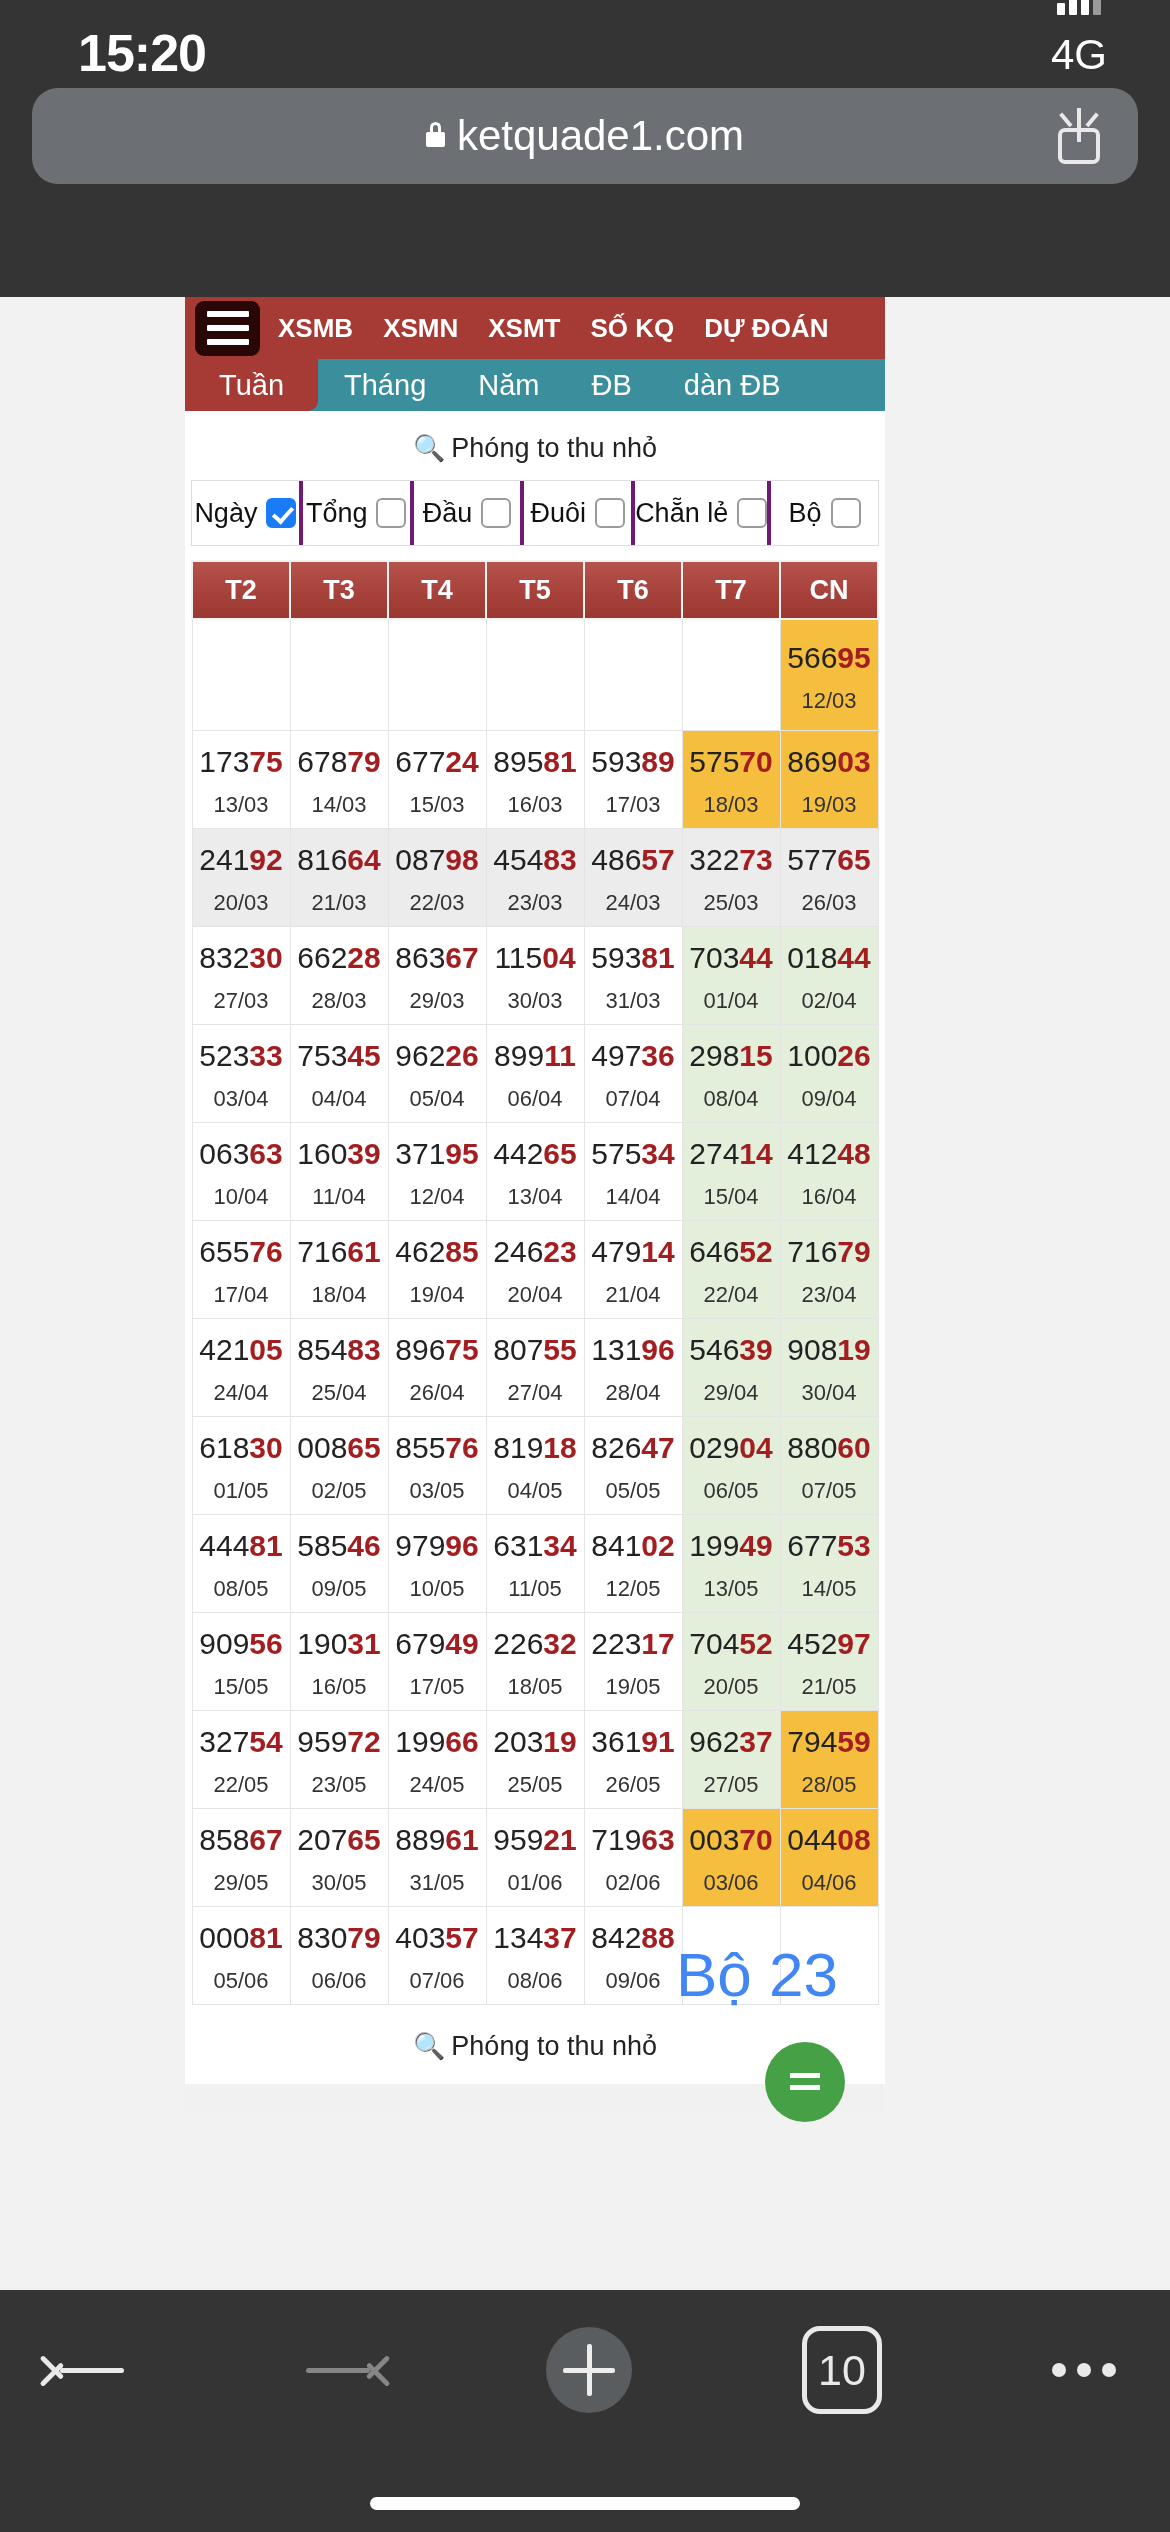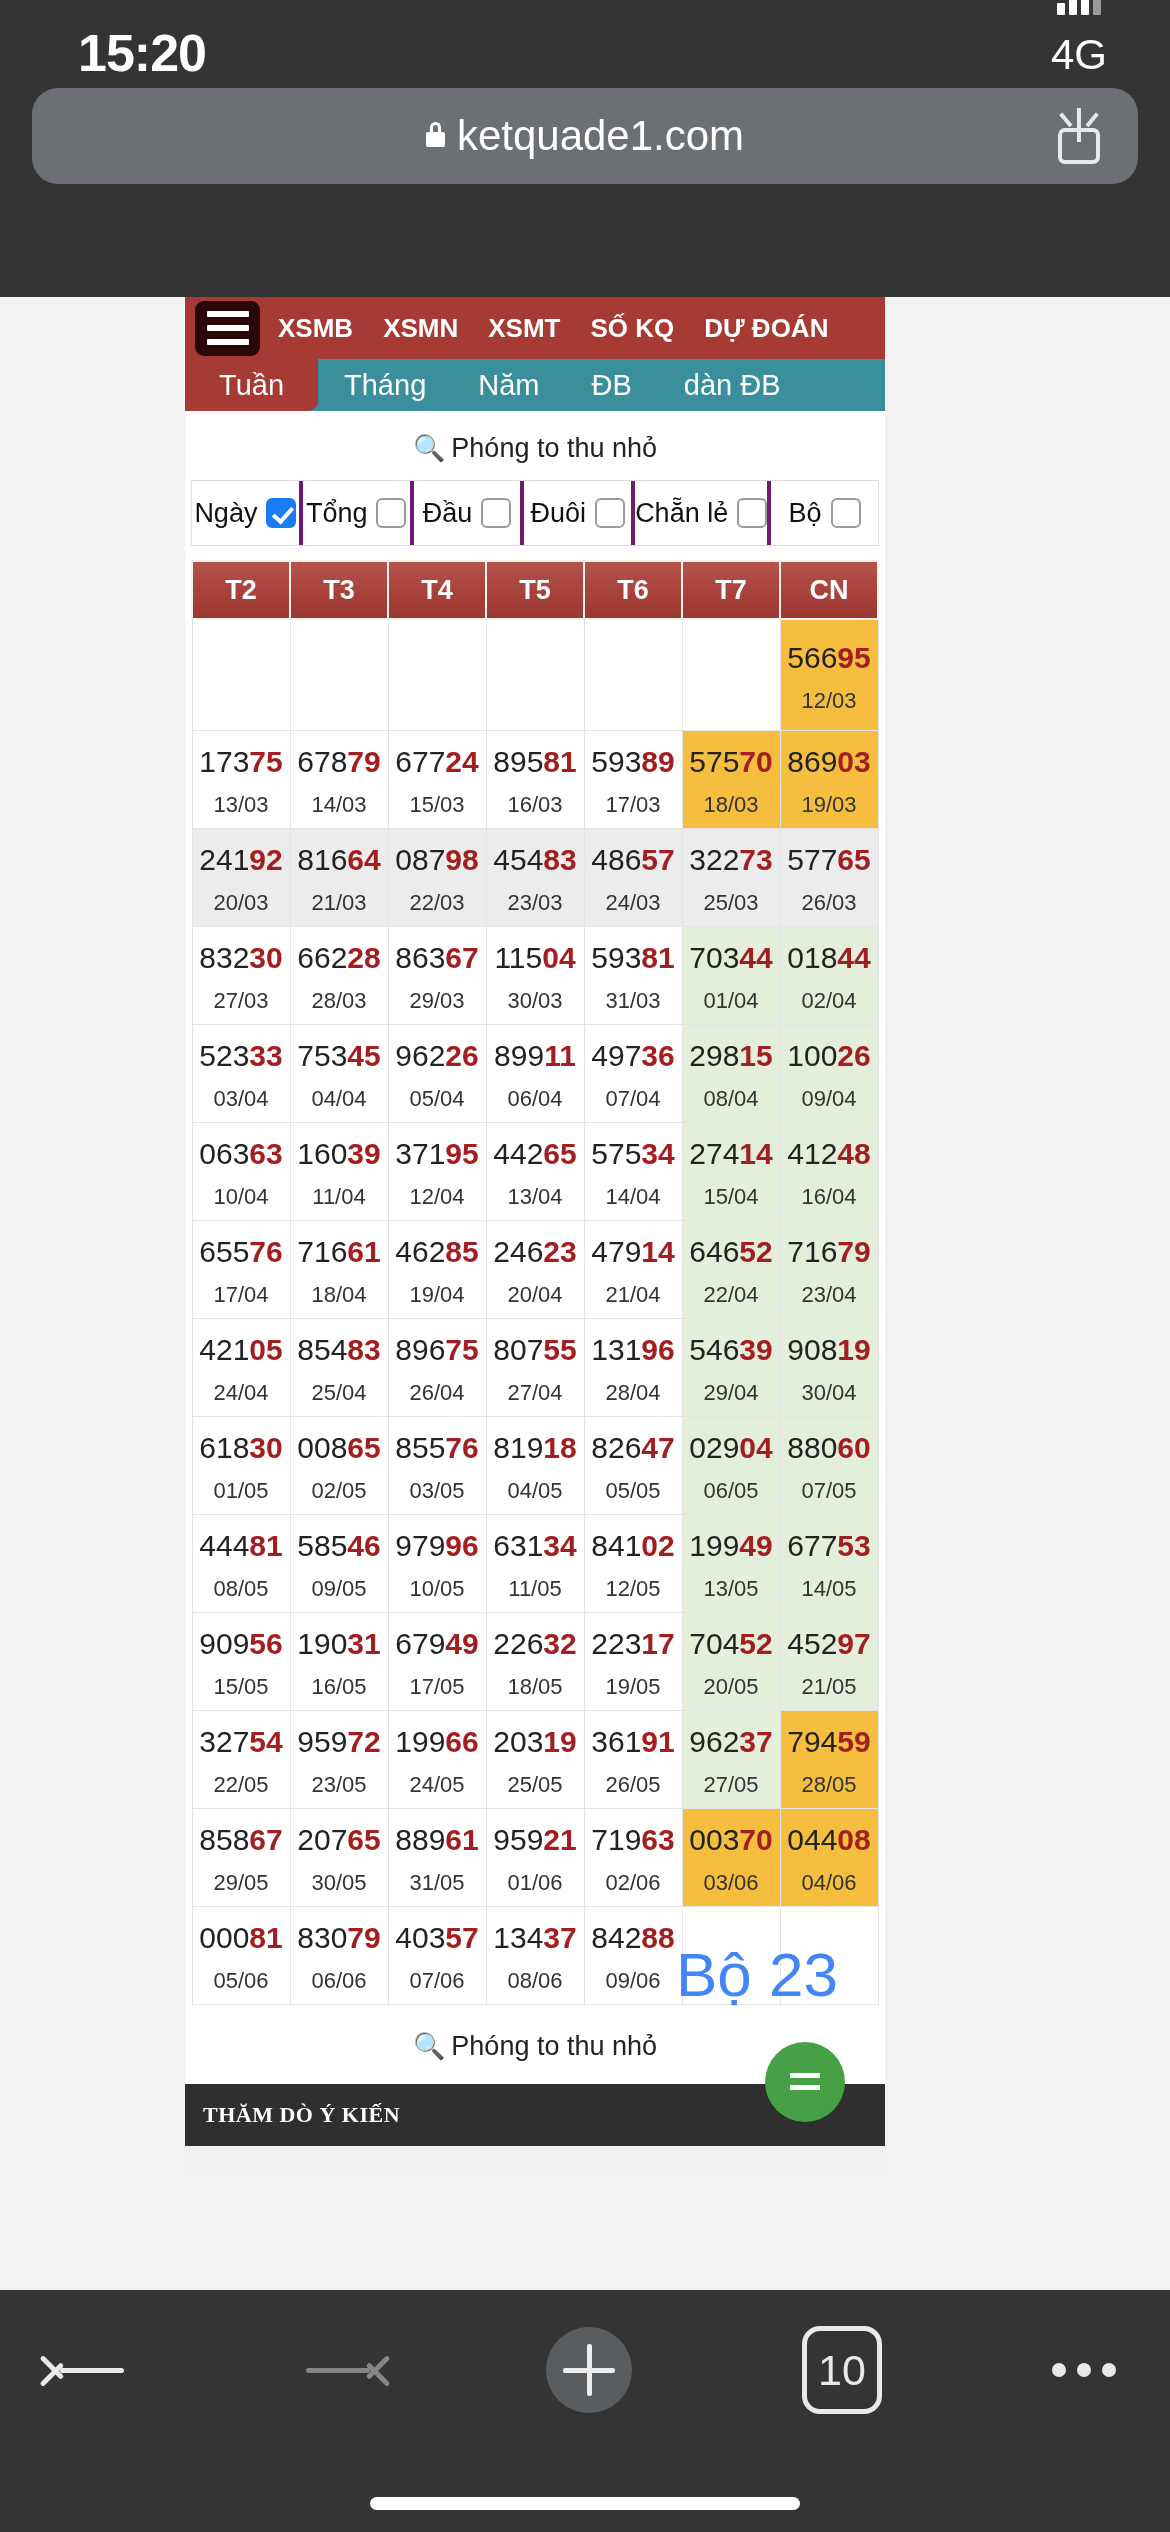--- a/index.html
+++ b/index.html
@@ -709,23 +709,20 @@
           </tr>
         </tbody>
     </table>
 
     <div class="bo-overlay" style="left: 491px; top: 1641.5px;">Bộ 23</div>
 
     <div class="zoomhint" style="padding-top:26px;padding-bottom:22px">
       <span class="mg">🔍</span><span>Phóng to thu nhỏ</span>
     </div>
 
-    <div class="pollbar">
-      <span>THĂM DÒ Ý KIẾN</span>
-    </div>
     <div class="pollbody"></div>
 
     <div class="fab" id="fab" style="left: 580px; top: 1745px;">
       <div class="chev"></div>
     </div>
   </div>
 </div>
 
 <div class="bottombar">
   <div class="bb-row">

